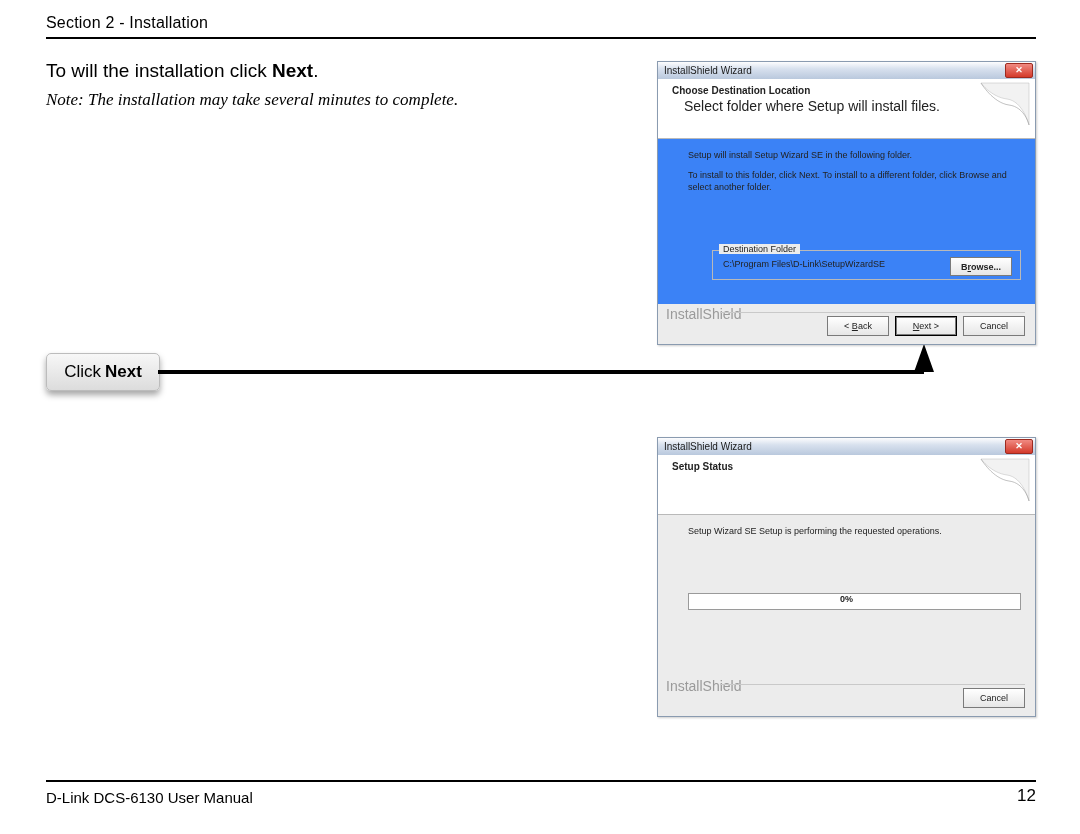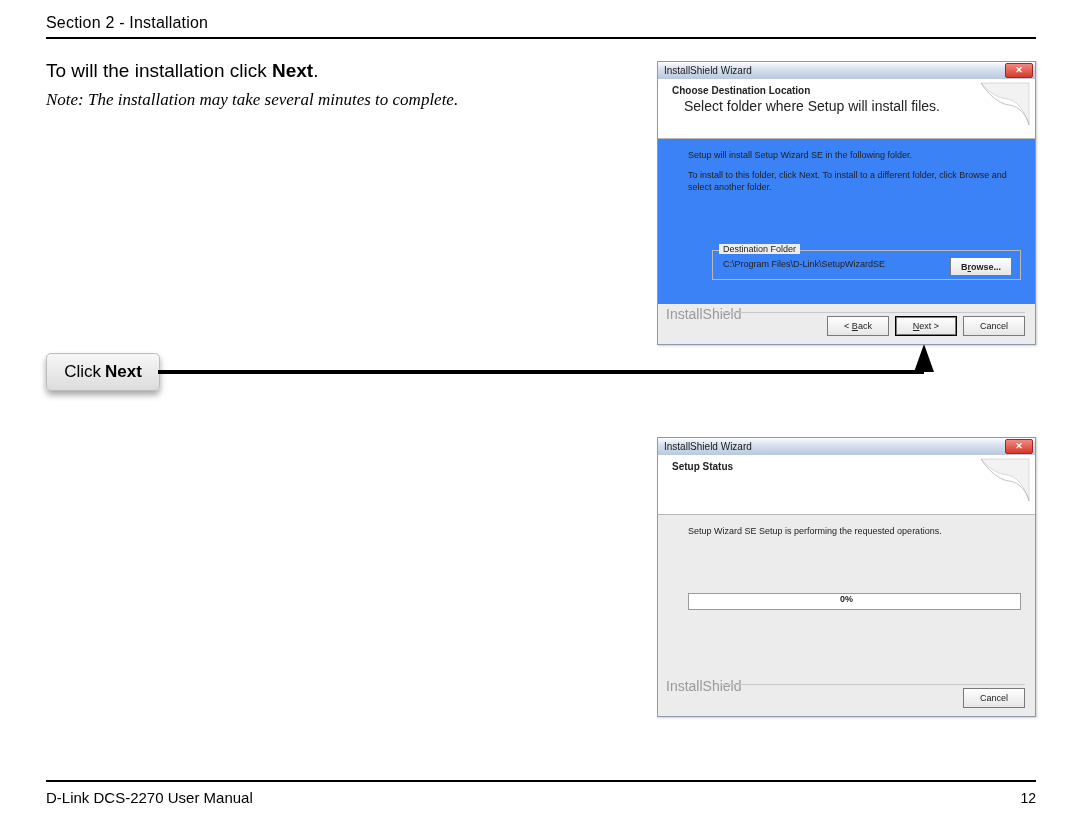--- a/index.html
+++ b/index.html
@@ -38,21 +38,21 @@
   .wbtn{width:60px;height:18px;border:1px solid #7a7a7a;background:linear-gradient(#fff,#e6e6e6);font-size:9px;display:flex;align-items:center;justify-content:center;}
   .wbtn.default{border:1px solid #000;box-shadow:0 0 0 1px #7a7a7a inset;}
   
   .body2{padding:11px 16px 0 30px;height:155px;position:relative;background:#ececec;}
   .body2 .p{font-size:9px;}
   .progress-outer{position:absolute;left:30px;right:14px;top:78px;height:15px;border:1px solid #9a9a9a;background:#fff;}
   .progress-label{position:absolute;left:0;right:0;top:79px;text-align:center;font-size:9px;font-weight:bold;}
   
   .page-footer-line{position:absolute;left:46px;right:44px;bottom:52px;border-top:2px solid #000;}
   .page-footer-left{position:absolute;left:46px;bottom:28px;font-size:15px;}
-  .page-footer-right{position:absolute;right:44px;bottom:28px;font-size:14px;}
+  .page-footer-right{position:absolute;right:44px;bottom:28px;font-size:17px;}
   .u{text-decoration:underline;}
 </style>
 </head>
 <body>
 
 <div class="page">
 
   <div class="section-header">Section 2 - Installation</div>
   <div class="header-line"></div>
 
@@ -138,16 +138,16 @@
     <div class="footer">
       <span class="install-shield">InstallShield</span>
       <div class="hr"></div>
       <div class="btnrow">
         <div class="wbtn">Cancel</div>
       </div>
     </div>
   </div>
 
   <div class="page-footer-line"></div>
-  <div class="page-footer-left">D-Link DCS-2270 User Manual</div>
+  <div class="page-footer-left">D-Link DCS-6130 User Manual</div>
   <div class="page-footer-right">12</div>
 
 </div>
 
 </body></html>

